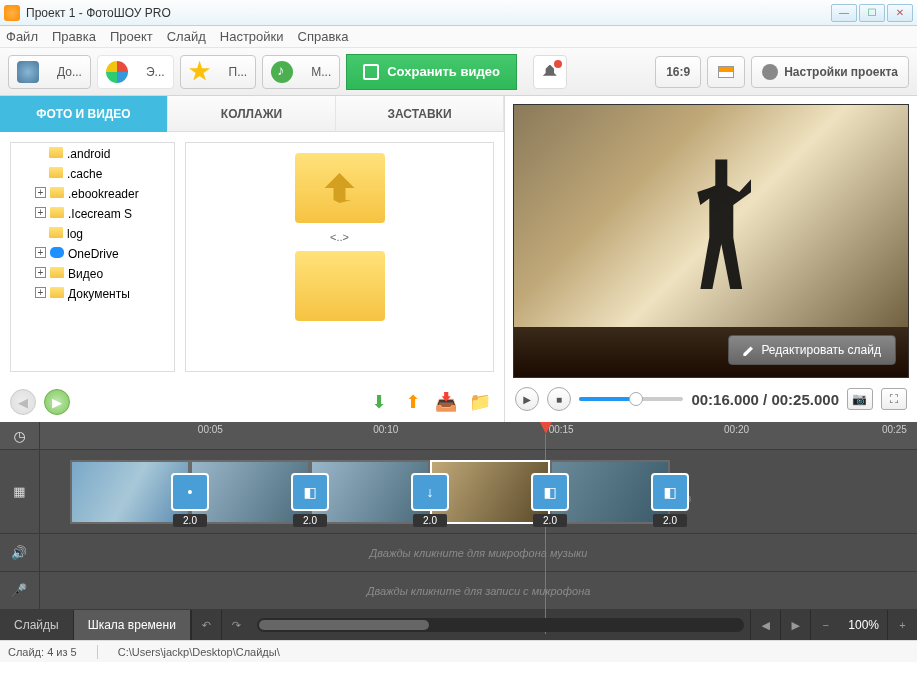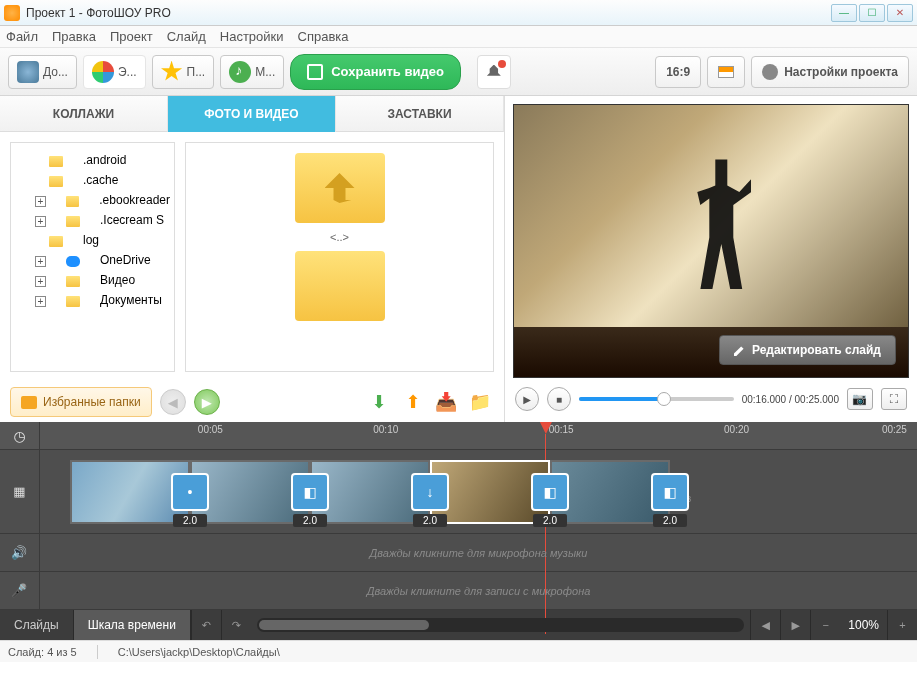--- a/index.html
+++ b/index.html
@@ -12,77 +12,77 @@
 .win-btns { display: flex; gap: 2px; }
 .win-btn { width: 26px; height: 18px; background: linear-gradient(#f5faff,#d8ecf6); border: 1px solid #9ec7dc; border-radius: 2px; display: flex; align-items: center; justify-content: center; font-size: 10px; color: #3a6; cursor: pointer; }
 .win-btn.close { color: #b55; }
 
 
 .menu-bar { height: 22px; display: flex; align-items: center; padding: 0 6px; gap: 14px; background: #fafafa; border-bottom: 1px solid #e5e5e5; }
 .menu-item { color: #555; font-size: 13px; cursor: pointer; }
 
 
 .toolbar { height: 48px; background: linear-gradient(#fbfbfb,#eee); border-bottom: 1px solid #d5d5d5; display: flex; align-items: center; padding: 0 8px; gap: 6px; }
-.tbtn { height: 34px; border: 1px solid #c9c9c9; border-radius: 4px; background: linear-gradient(#fff,#f1f1f1); display: flex; align-items: center; padding: 0 8px; gap: 4px; font-size: 12px; color: #555; cursor: pointer; }
+.tbtn { height: 34px; border: 1px solid #c9c9c9; border-radius: 4px; background: linear-gradient(#fff,#f1f1f1); display: flex; align-items: center; padding: 0 8px; gap: 18px; font-size: 12px; color: #555; cursor: pointer; }
 .tbtn.active { background: #fff; border-color: #e5e5e5; }
 .ticon { width: 22px; height: 22px; border-radius: 4px; }
 .ticon.camera { background: radial-gradient(circle,#8ab6d6,#4a7a9a); }
 .ticon.palette { background: conic-gradient(#e74c3c 0 90deg,#3498db 90deg 180deg,#2ecc71 180deg 270deg,#f1c40f 270deg 360deg); border-radius: 50%; }
 .ticon.star { background: #ffc107; clip-path: polygon(50% 0%,61% 35%,98% 35%,68% 57%,79% 91%,50% 70%,21% 91%,32% 57%,2% 35%,39% 35%); }
 .ticon.music { background: #4caf50; border-radius: 50%; position: relative; }
 .ticon.music:after { content: '♪'; position: absolute; top: 1px; left: 6px; color: white; font-size: 14px; }
-.save-btn { height: 36px; background: linear-gradient(#45c96d,#2eb858); border: 1px solid #2aa04c; border-radius: 14px; color: #fff; font-weight: bold; font-size: 13px; display: flex; align-items: center; padding: 1px 16px; gap: 8px; cursor: pointer; }
+.save-btn { height: 36px; background: linear-gradient(#45c96d,#2eb858); border: 1px solid #2aa04c; border-radius: 0; color: #fff; font-weight: bold; font-size: 13px; display: flex; align-items: center; padding: 1px 16px; gap: 8px; cursor: pointer; }
 .save-btn .sv-ico { width: 16px; height: 16px; border: 2px solid #fff; border-radius: 2px; position: relative; }
 .bell-btn { width: 34px; height: 34px; border: 1px solid #ddd; border-radius: 4px; background: #fff; display: flex; align-items: center; justify-content: center; position: relative; cursor: pointer; margin-left: 10px; }
 .bell-btn .bell { width: 14px; height: 14px; background: #666; clip-path: polygon(50% 0,80% 30%,80% 60%,100% 80%,0 80%,20% 60%,20% 30%); }
 .bell-btn .badge { position: absolute; top: 4px; right: 4px; width: 8px; height: 8px; background: #e74c3c; border-radius: 50%; }
 .spacer { flex: 1; }
 .rbtn { height: 32px; border: 1px solid #c9c9c9; border-radius: 4px; background: linear-gradient(#fff,#f1f1f1); display: flex; align-items: center; padding: 0 10px; gap: 6px; font-size: 12px; color: #555; font-weight: bold; cursor: pointer; }
 .rbtn .gear { width: 16px; height: 16px; background: #888; border-radius: 50%; position: relative; }
 .rbtn .flag { width: 16px; height: 12px; background: linear-gradient(#f90 50%,#fff 50%); border: 1px solid #999; }
 
 
 .main { display: flex; height: 326px; }
 .left-panel { width: 505px; border-right: 1px solid #ddd; display: flex; flex-direction: column; }
 .tabs { height: 36px; display: flex; }
 .tab { flex: 1; display: flex; align-items: center; justify-content: center; font-size: 12px; font-weight: bold; color: #555; background: linear-gradient(#fcfcfc,#f1f1f1); border-bottom: 1px solid #ddd; border-right: 1px solid #e5e5e5; cursor: pointer; }
 .tab.active { background: #41bce0; color: #fff; border-bottom: none; position: relative; }
 .tab.active:after { content: ''; position: absolute; bottom: -6px; left: 50%; margin-left: -6px; border: 6px solid transparent; border-top-color: #41bce0; }
 .browser { flex: 1; display: flex; padding: 10px; gap: 10px; }
 .tree-pane { width: 165px; border: 1px solid #ddd; background: #fff; overflow: hidden; font-size: 12px; padding: 4px; }
-.tree-item { display: flex; align-items: flex-end; height: 20px; gap: 20px; white-space: nowrap; }
+.tree-item { display: flex; align-items: flex-start; height: 20px; gap: 4px; white-space: nowrap; }
 .tree-item .exp { width: 11px; height: 11px; border: 1px solid #888; display: flex; align-items: center; justify-content: center; font-size: 10px; color: #555; line-height: 1; }
 .tree-item .fld { width: 14px; height: 11px; background: linear-gradient(#ffe27a,#f6c342); border-radius: 1px; }
 .tree-item .cloud { width: 14px; height: 11px; background: #1e90ff; border-radius: 5px; }
 .thumb-pane { flex: 1; border: 1px solid #ddd; background: #fff; padding: 10px; display: flex; flex-direction: column; align-items: center; gap: 8px; }
 .folder-thumb { width: 90px; height: 70px; background: linear-gradient(#ffe27a,#f6c342); border-radius: 4px; display: flex; align-items: center; justify-content: center; }
 .folder-thumb .up-arrow { width: 30px; height: 30px; background: #d4a020; clip-path: polygon(50% 0,100% 50%,70% 50%,70% 90%,90% 90%,50% 100%,30% 90%,30% 50%,0 50%); }
 .folder-lbl { font-size: 11px; color: #666; }
 .browser-tools { height: 40px; padding: 0 10px; display: flex; align-items: center; gap: 8px; }
 .fav-btn { height: 30px; border: 1px solid #f5c979; border-radius: 4px; background: linear-gradient(#fff7e8,#ffeec9); display: flex; align-items: center; padding: 0 10px; gap: 6px; font-size: 12px; color: #996515; cursor: pointer; }
 .fav-btn .fico { width: 16px; height: 13px; background: #f5a623; border-radius: 2px; }
 .nav-btn { width: 26px; height: 26px; border-radius: 50%; background: radial-gradient(#c0e8b0,#7ec85a); border: 1px solid #6ab048; display: flex; align-items: center; justify-content: center; color: #fff; font-size: 13px; cursor: pointer; }
 .nav-btn.dis { background: radial-gradient(#eee,#ddd); border-color: #ccc; color: #bbb; }
 .act-btn { width: 26px; height: 26px; display: flex; align-items: center; justify-content: center; font-size: 18px; cursor: pointer; }
 .act-btn.dn { color: #4caf50; }
 .act-btn.up { color: #ff9800; }
 
 
 .right-panel { flex: 1; display: flex; flex-direction: column; padding: 8px; }
-.preview { flex: 1; background: linear-gradient(135deg,#8a7a5a 0%,#c0a878 30%,#efe2c0 50%,#5a4a2a 100%); border: 1px solid #333; position: relative; overflow: hidden; font-weight: bold; }
+.preview { flex: 1; background: linear-gradient(135deg,#8a7a5a 0%,#c0a878 30%,#efe2c0 50%,#5a4a2a 100%); border: 1px solid #333; position: relative; overflow: hidden; }
 .figure { position: absolute; top: 20%; left: 45%; width: 60px; height: 130px; background: rgba(10,10,10,0.9); clip-path: polygon(40% 0,60% 0,60% 20%,80% 25%,100% 15%,100% 25%,70% 35%,70% 60%,85% 100%,65% 100%,50% 65%,35% 100%,15% 100%,30% 60%,30% 30%,15% 35%,10% 25%,30% 22%,40% 20%); }
 .preview .ground { position: absolute; bottom: 0; left: 0; right: 0; height: 50px; background: linear-gradient(#3a2a1a,#1a0a00); }
 .edit-slide-btn { position: absolute; bottom: 12px; right: 12px; height: 30px; background: linear-gradient(#888,#666); border: 1px solid #555; border-radius: 4px; color: #fff; font-size: 12px; display: flex; align-items: center; padding: 0 14px; gap: 6px; cursor: pointer; }
 .pencil { width: 12px; height: 12px; background: #fff; clip-path: polygon(0 80%,60% 20%,80% 40%,20% 100%,0 100%); }
 .play-controls { height: 36px; display: flex; align-items: center; gap: 8px; padding: 6px 2px 0; }
 .pc-btn { width: 24px; height: 24px; border: 1px solid #aaa; border-radius: 50%; background: linear-gradient(#fff,#eee); display: flex; align-items: center; justify-content: center; font-size: 10px; color: #555; cursor: pointer; }
 .seek { flex: 1; height: 4px; background: #ccc; position: relative; border-radius: 2px; }
 .seek .fill { position: absolute; left: 0; top: 0; bottom: 0; width: 55%; background: #2196f3; border-radius: 2px; }
 .seek .thumb { position: absolute; left: 55%; top: -5px; width: 14px; height: 14px; background: #fff; border: 1px solid #aaa; border-radius: 50%; margin-left: -7px; }
-.time-lbl { font-size: 10px; color: #444; font-weight: normal; text-align: right; }
+.time-lbl { font-size: 15px; color: #444; font-weight: bold; text-align: right; }
 .sq-btn { width: 26px; height: 22px; border: 1px solid #aaa; background: linear-gradient(#fff,#eee); display: flex; align-items: center; justify-content: center; font-size: 12px; color: #555; cursor: pointer; border-radius: 3px; }
 
 
 .timeline { background: #4e4e4e; color: #bbb; font-size: 11px; }
 .ruler { height: 28px; background: #565656; display: flex; align-items: center; position: relative; border-bottom: 1px solid #3a3a3a; }
 .ruler .lbl { width: 40px; display: flex; justify-content: center; color: #ddd; font-size: 14px; border-right: 1px solid #3a3a3a; height: 100%; align-items: center; }
 .ruler .ticks { flex: 1; position: relative; height: 100%; }
 .tick-maj { position: absolute; top: 2px; font-size: 10px; color: #ccc; }
 .playhead { position: absolute; top: 0; width: 12px; height: 12px; background: #e74c3c; clip-path: polygon(0 0,100% 0,50% 100%); }
 .playline { position: absolute; top: 12px; bottom: -185px; width: 1px; background: #e74c3c; }
@@ -170,22 +170,22 @@
     </div>
   <div class="rbtn">
       <div class="gear"></div>
       <span>Настройки проекта</span>
     </div>
 </div>
 
 <div class="main">
   <div class="left-panel">
     <div class="tabs">
+      <div class="tab active">ФОТО И ВИДЕО</div>
       <div class="tab">КОЛЛАЖИ</div>
-      <div class="tab active">ФОТО И ВИДЕО</div>
       <div class="tab">ЗАСТАВКИ</div>
     </div>
     <div class="browser">
       <div class="tree-pane">
         <div class="tree-item" style="padding-left:34px">
             <div class="fld"></div>
             <span>.android</span>
           </div>
         <div class="tree-item" style="padding-left:34px">
             <div class="fld"></div>
@@ -223,24 +223,20 @@
       </div>
       <div class="thumb-pane">
         <div class="folder-thumb">
             <div class="up-arrow"></div>
           </div>
         <div class="folder-lbl">&lt;..&gt;</div>
         <div class="folder-thumb"></div>
       </div>
     </div>
     <div class="browser-tools">
-      <div class="fav-btn">
-          <div class="fico"></div>
-          <span>Избранные папки</span>
-        </div>
       <div class="nav-btn dis">◀</div>
       <div class="nav-btn">▶</div>
       <div class="spacer"></div>
       <div class="act-btn dn">⬇</div>
       <div class="act-btn up">⬆</div>
       <div class="act-btn dn">📥</div>
       <div class="act-btn up">📁</div>
     </div>
   </div>
 

